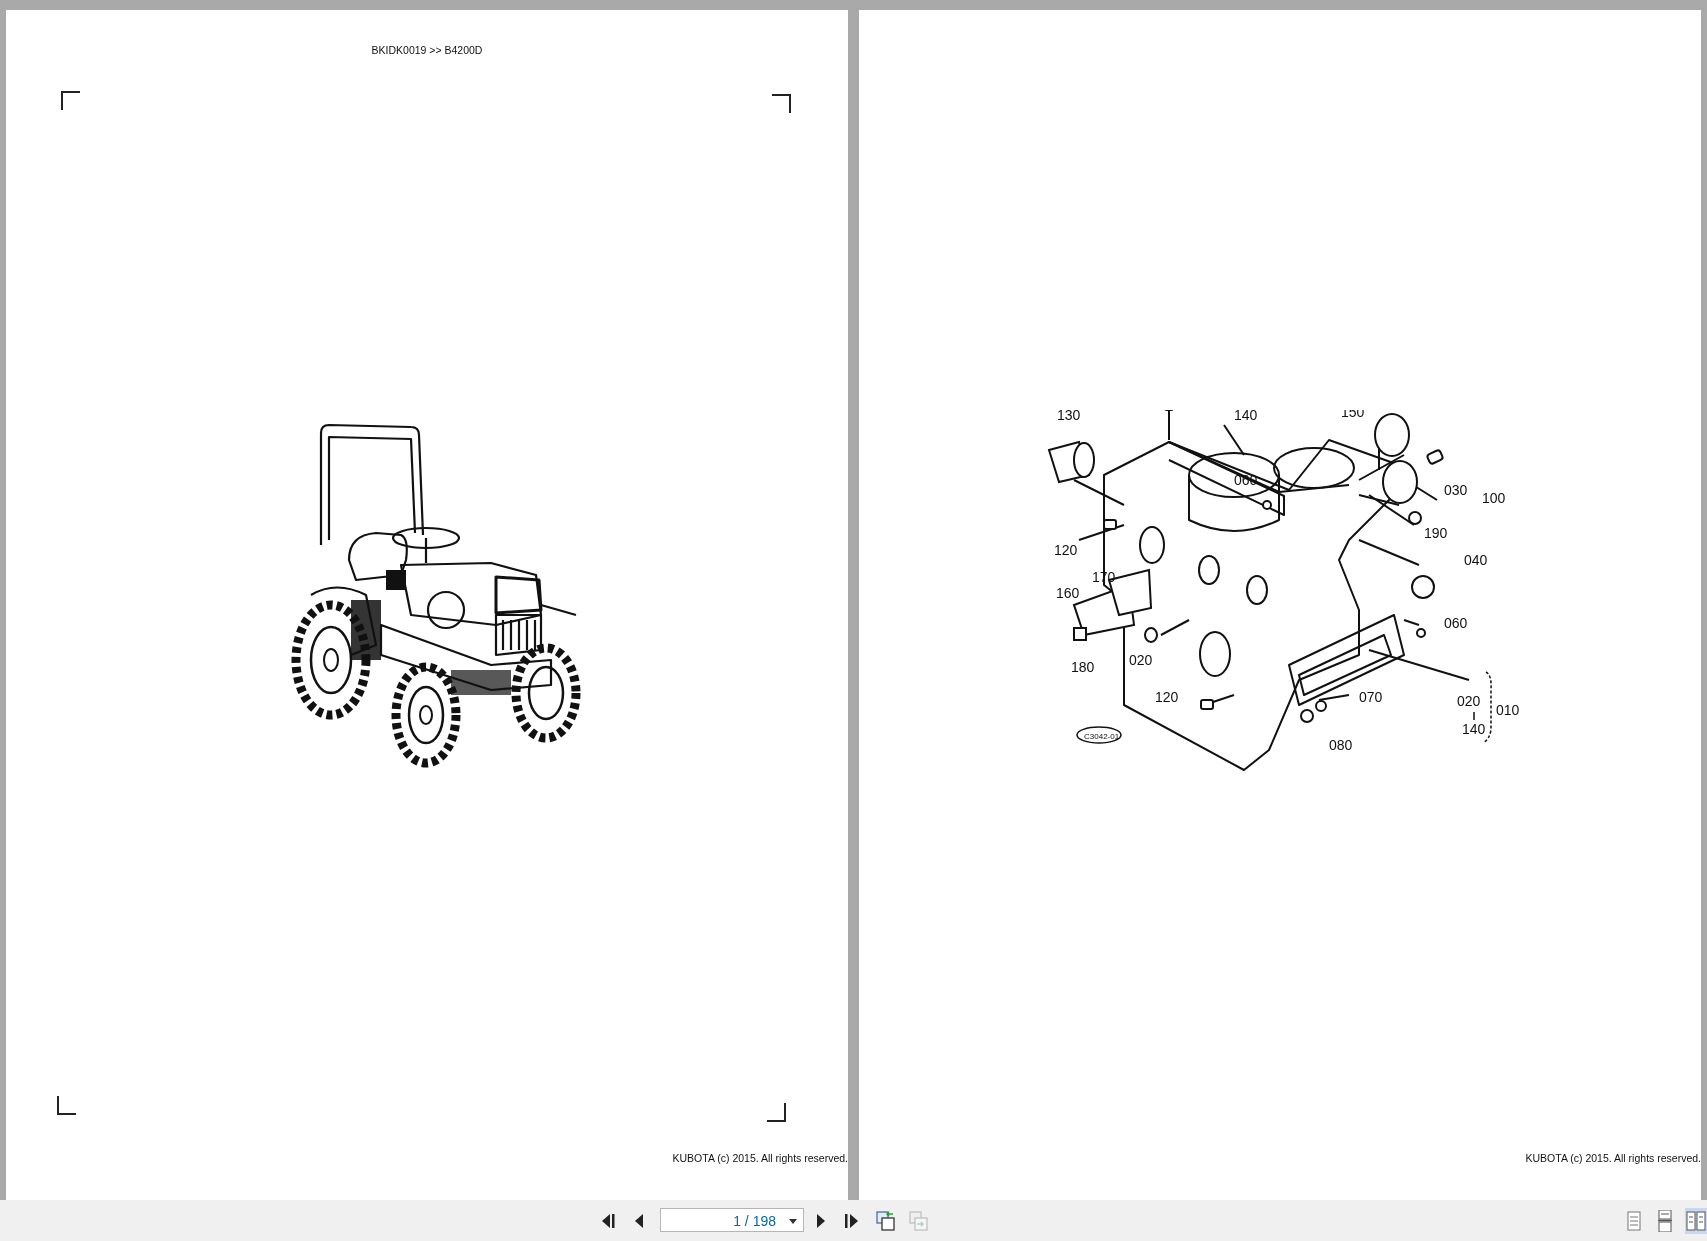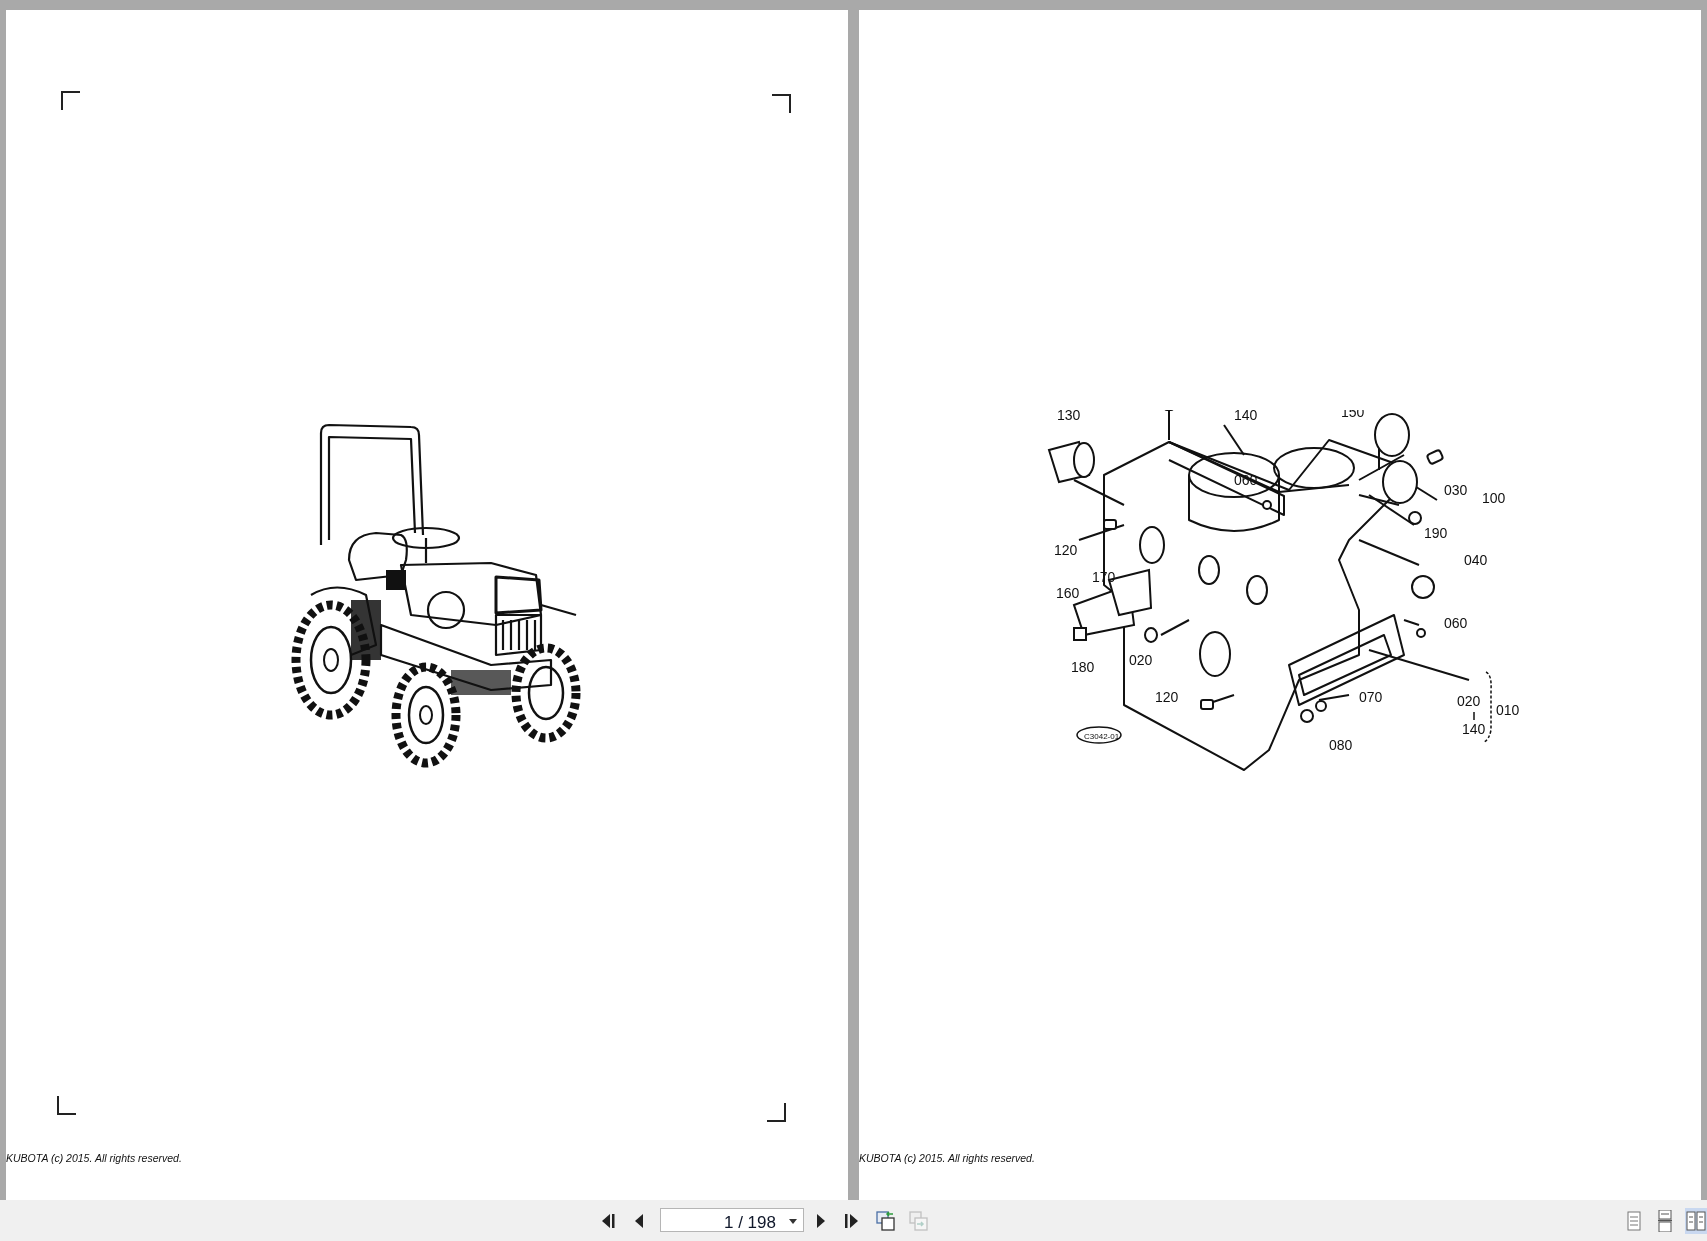--- a/index.html
+++ b/index.html
@@ -1,40 +1,41 @@
 <!DOCTYPE html>
 <html><head>
 <meta charset="utf-8">
 <style>
   html, body { margin:0; padding:0; }
   body { width:1707px; height:1241px; background:#a9a9a9; position:relative; overflow:hidden; font-family:"Liberation Sans", sans-serif; }
   .page { position:absolute; top:10px; height:1190px; background:#fff; }
   #page-left { left:6px; width:842px; }
   #page-right { left:859px; width:842px; }
   .hdr { position:absolute; top:34px; left:0; width:100%; text-align:center; font-size:10.5px; color:#111; }
-  .ftr { position:absolute; top:1142px; left:0; width:100%; text-align:left; font-size:10.5px; color:#111;font-style:italic; }
+  .ftr { position:absolute; top:1142px; left:0; width:100%; text-align:right; font-size:10.5px; color:#111; }
   .corner { position:absolute; width:17px; height:17px; border-color:#222; border-style:solid; border-width:0; }
   .c-tl { border-top-width:2px; border-left-width:2px; }
   .c-tr { border-top-width:2px; border-right-width:2px; }
   .c-bl { border-bottom-width:2px; border-left-width:2px; }
   .c-br { border-bottom-width:2px; border-right-width:2px; }
   .figure { position:absolute; }
   .lbl { font-family:"Liberation Sans", sans-serif; font-size:14px; fill:#111; }
   #toolbar { position:absolute; left:0; top:1200px; width:1707px; height:41px; background:#f0f0f0; }
   .tb-btn { position:absolute; top:9px; width:24px; height:24px; display:flex; align-items:center; justify-content:center; cursor:pointer; }
-  #page-select { position:absolute; left:660px; top:8px; width:144px; height:24px; background:#fff; border:1px solid #b5b5b5; box-sizing:border-box; font-size:17px; color:#0f172a; }
+  #page-select { position:absolute; left:660px; top:8px; width:144px; height:24px; background:#fff; border:1px solid #b5b5b5; box-sizing:border-box; font-size:14px; color:#0369a1; }
   #page-select .val { position:absolute; left:0; width:115px; top:4px; text-align:right; }
   #page-select .arrow { position:absolute; right:6px; top:10px; width:0; height:0; border-left:4px solid transparent; border-right:4px solid transparent; border-top:5px solid #333; }
   .view-btn { position:absolute; top:8px; width:22px; height:26px; display:flex; align-items:center; justify-content:center; }
   .view-btn.active { background:#c9d8f0; }
 </style>
 </head>
 <body>
 
 <div class="page" id="page-left">
+  <div class="hdr">BKIDK0019 &gt;&gt; B4200D</div>
   <div class="corner c-tl" style="left:55px;top:81px;"></div>
   <div class="corner c-tr" style="left:766px;top:84px;"></div>
   <div class="corner c-bl" style="left:51px;top:1086px;"></div>
   <div class="corner c-br" style="left:761px;top:1093px;"></div>
 
   <svg class="figure" style="left:285px;top:405px;" width="310" height="360" viewBox="0 0 310 360">
     <g fill="none" stroke="#111" stroke-width="2.2" stroke-linejoin="round">
 
       <path d="M30 130 L30 18 Q30 10 38 10 L120 12 Q128 12 128 20 L132 120"></path>
       <path d="M38 125 L38 22 L120 24 L124 118"></path>

